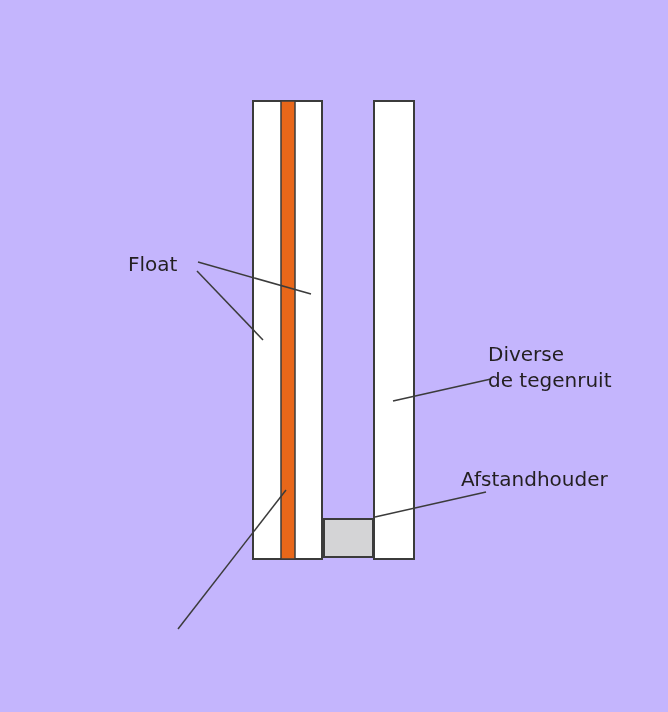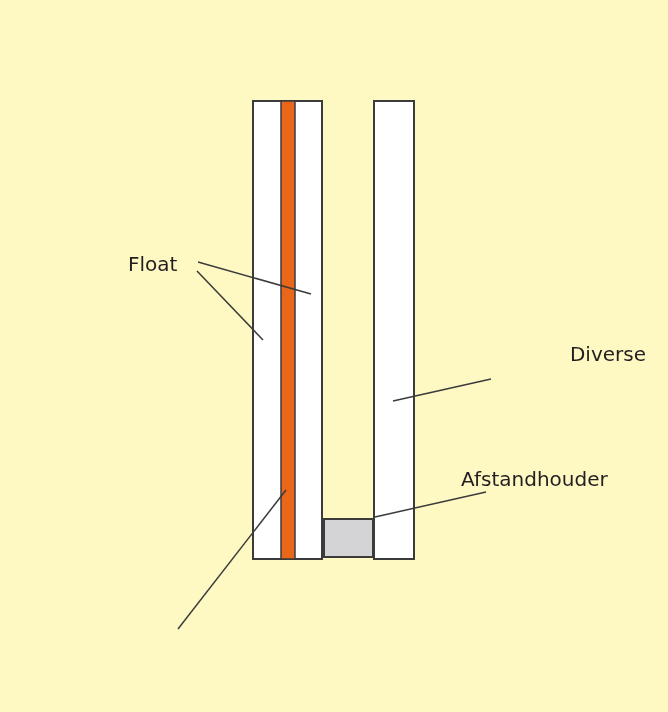--- a/index.html
+++ b/index.html
@@ -4,39 +4,39 @@
 <style>
   html, body {
     margin: 0;
     padding: 0;
     background: #ffffff;
   }
   .canvas {
     position: relative;
     width: 668px;
     height: 712px;
-    background: #fef9c3;
+    background: #c4b5fd;
     font-family: "DejaVu Sans", "Liberation Sans", sans-serif;
     color: #231f20;
     overflow: hidden;
   }
   .canvas svg {
     position: absolute;
     top: 0;
     left: 0;
   }
   .label {
     position: absolute;
     font-size: 20px;
     line-height: 26px;
     color: #231f20;
     white-space: nowrap;
   }
   .label.center {
-    text-align: right;
+    text-align: left;
     white-space: normal;
   }
   .label.center span {
     display: block;
     white-space: nowrap;
   }
 </style>
 </head>
 <body>
 
@@ -60,18 +60,19 @@
 
     <line x1="486" y1="492" x2="375" y2="517" stroke="#3b3b3b" stroke-width="1.5"></line>
 
     <line x1="178" y1="629" x2="286" y2="490" stroke="#3b3b3b" stroke-width="1.5"></line>
   </svg>
 
   <div class="label" style="left:128px; top:251px;">Float</div>
 
   <div class="label center" style="left:488px; top:341px; width:158px;">
     <span>Diverse</span>
+    <span>de tegenruit</span>
   </div>
 
   <div class="label" style="left:461px; top:466px;">Afstandhouder</div>
 
 
 </div>
 
 </body></html>

